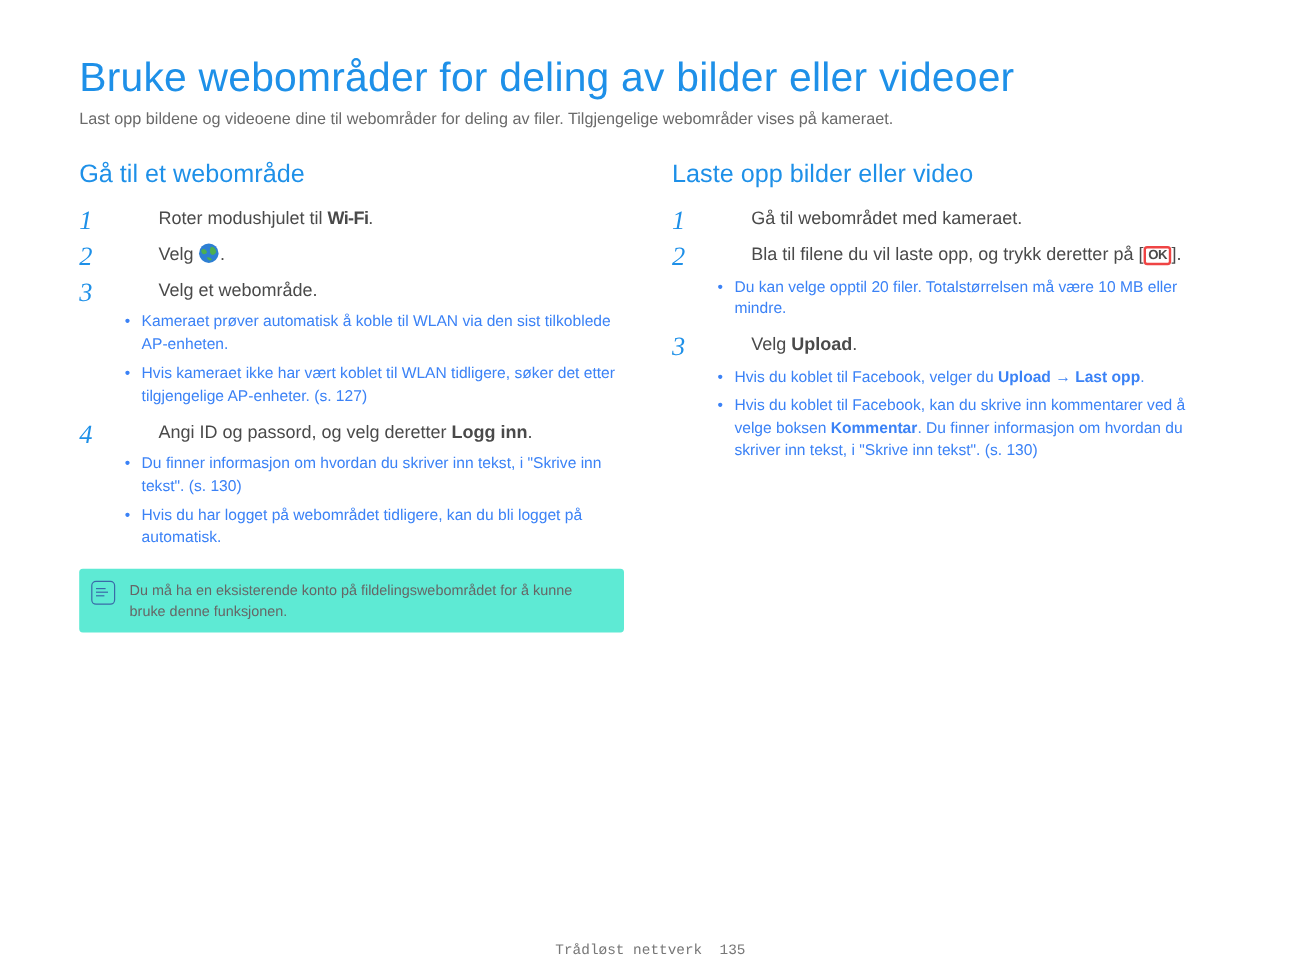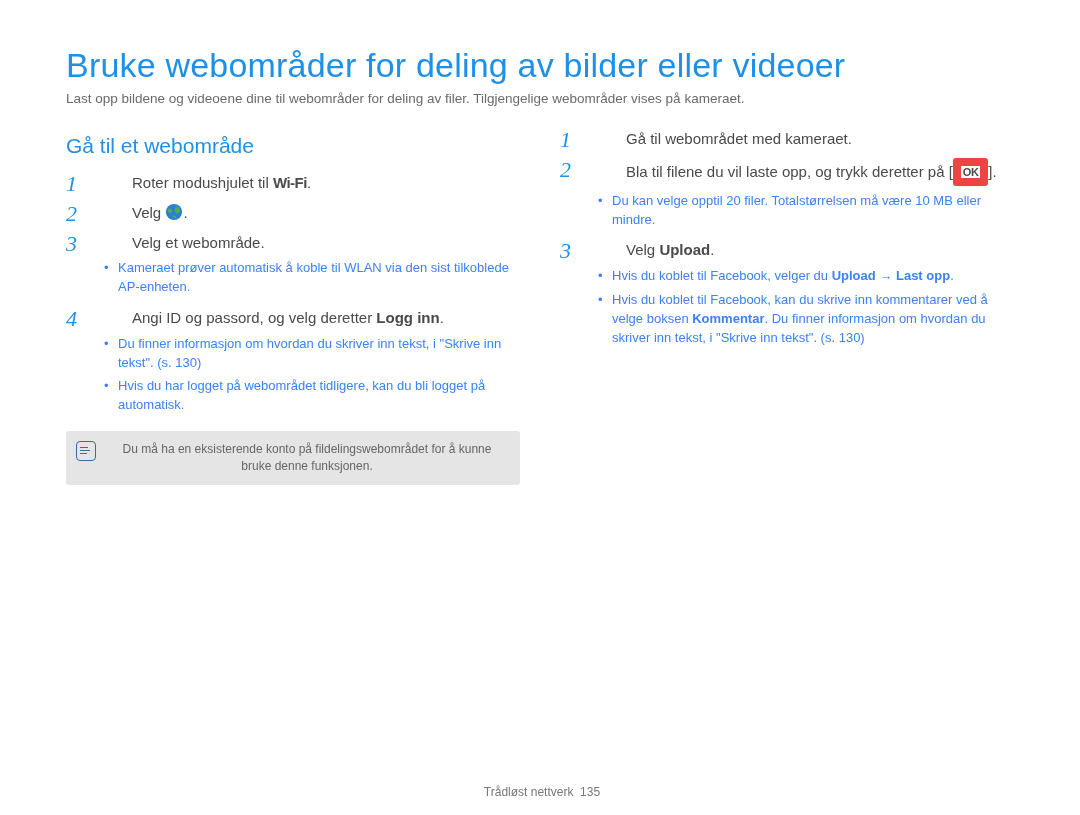--- a/index.html
+++ b/index.html
@@ -101,36 +101,35 @@
   .tri-down {
     display: inline-block;
     width: 0; height: 0;
     border-left: 6px solid transparent;
     border-right: 6px solid transparent;
     border-top: 10px solid #333;
     vertical-align: -1px;
   }
   .ok-box {
     display: inline-block;
-    border: 8px solid #ef4444;
+    border: 2px solid #ef4444;
     border-radius: 3px;
     font-weight: 700;
     font-size: 11px;
     padding: 0 2px;
     line-height: 12px;
     vertical-align: 1px;
     letter-spacing: -0.5px;
   }
   .note-box {
-    background: #e5e5e5;
+    background: #5eead4;
     border-radius: 3px;
     padding: 10px 14px 10px 42px;
     position: relative;
     margin-top: 16px;
-    text-align: center;
   }
   .note-box .note-icon {
     position: absolute;
     left: 10px;
     top: 10px;
     width: 20px; height: 20px;
     border: 1.5px solid #3a6aa8;
     border-radius: 4px;
     box-sizing: border-box;
   }
@@ -149,20 +148,21 @@
     color: #666;
     line-height: 1.4;
   }
   .footer {
     position: absolute;
     bottom: 16px;
     left: 4px; right: 0;
     text-align: center;
     font-size: 12px;
     color: #777;
+    font-family: Liberation Mono, monospace;
   }
 </style>
 </head>
 <body>
 
 <div class="page">
 
   <div class="title">Bruke webområder for deling av bilder eller videoer</div>
   <div class="intro">Last opp bildene og videoene dine til webområder for deling av filer. Tilgjengelige webområder vises på kameraet.</div>
 
@@ -189,20 +189,21 @@
             <path d="M8 14 Q11 13 13 16 Q10 18 8 14 Z" fill="#4caf50"></path>
           </svg><span>.</span>
         </span>
       </div>
 
       <div class="step">
         <span class="num">3</span>
         <span class="step-body">Velg et webområde.</span>
         <ul class="sub">
           <li>Kameraet prøver automatisk å koble til WLAN via den sist tilkoblede AP-enheten.</li>
+          <li>Hvis kameraet ikke har vært koblet til WLAN tidligere, søker det etter tilgjengelige AP-enheter. (s. 127)</li>
         </ul>
       </div>
 
       <div class="step">
         <span class="num">4</span>
         <span class="step-body">
           <span>Angi ID og passord, og velg deretter </span><span class="bold">Logg inn</span><span>.</span>
         </span>
         <ul class="sub">
           <li>Du finner informasjon om hvordan du skriver inn tekst, i "Skrive inn tekst". (s. 130)</li>
@@ -210,20 +211,21 @@
         </ul>
       </div>
 
       <div class="note-box">
         <span class="note-icon"></span>
         <div class="note-text">Du må ha en eksisterende konto på fildelingswebområdet for å kunne bruke denne funksjonen.</div>
       </div>
     </div>
 
     <div class="col">
+      <div class="section-heading">Laste opp bilder eller video</div>
 
       <div class="step">
         <span class="num">1</span>
         <span class="step-body">Gå til webområdet med kameraet.</span>
       </div>
 
       <div class="step">
         <span class="num">2</span>
         <span class="step-body">
           <span>Bla til filene du vil laste opp, og trykk deretter på [</span><span class="ok-box">OK</span><span>].</span>

